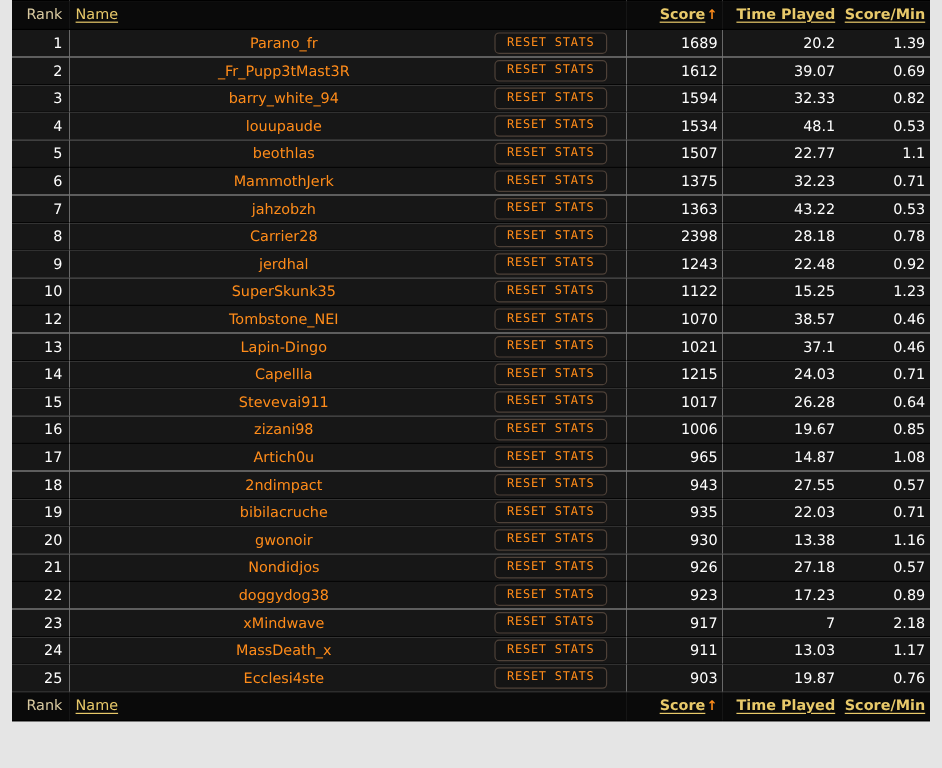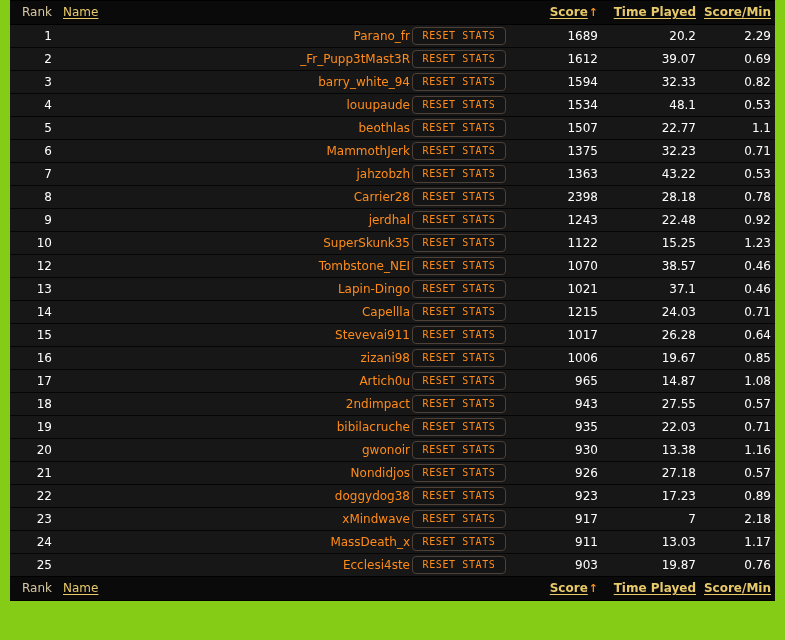--- a/index.html
+++ b/index.html
@@ -13,21 +13,21 @@
     height: 640px;
     overflow: hidden;
     font-family: "DejaVu Sans", sans-serif;
     color: #ffffff;
   }
 
   .board {
     width: 785px;
     height: 640px;
     box-sizing: border-box;
-    background: #84cc16;
+    background: #e5e5e5;
     padding: 0 10px;
     display: flex;
     flex-direction: column;
   }
 
   table.scores {
     width: 100%;
     border-collapse: collapse;
     table-layout: fixed;
     font-size: 12px;
@@ -97,21 +97,21 @@
     font-size: 12px;
     white-space: nowrap;
     overflow: hidden;
   }
   td.rank {
     color: #ffffff;
     text-align: right;
     padding-right: 6px;
   }
   td.name {
-    text-align: right;
+    text-align: center;
     padding-left: 5px;
     margin-top: 13px;
   }
   td.name .pname {
     color: #ff8c1a;
     cursor: pointer;
   }
   td.num {
     color: #ffffff;
     text-align: right;
@@ -177,21 +177,21 @@
       </tr>
     </thead>
 
     <tbody id="rows-body">
         <tr>
           <td class="rank">1</td>
           <td class="name"><span class="pname">Parano_fr</span></td>
           <td class="action"><button class="reset-btn">RESET STATS</button></td>
           <td class="num">1689</td>
           <td class="num">20.2</td>
-          <td class="num">2.29</td>
+          <td class="num">1.39</td>
         </tr>
         <tr>
           <td class="rank">2</td>
           <td class="name"><span class="pname">_Fr_Pupp3tMast3R</span></td>
           <td class="action"><button class="reset-btn">RESET STATS</button></td>
           <td class="num">1612</td>
           <td class="num">39.07</td>
           <td class="num">0.69</td>
         </tr>
         <tr>

